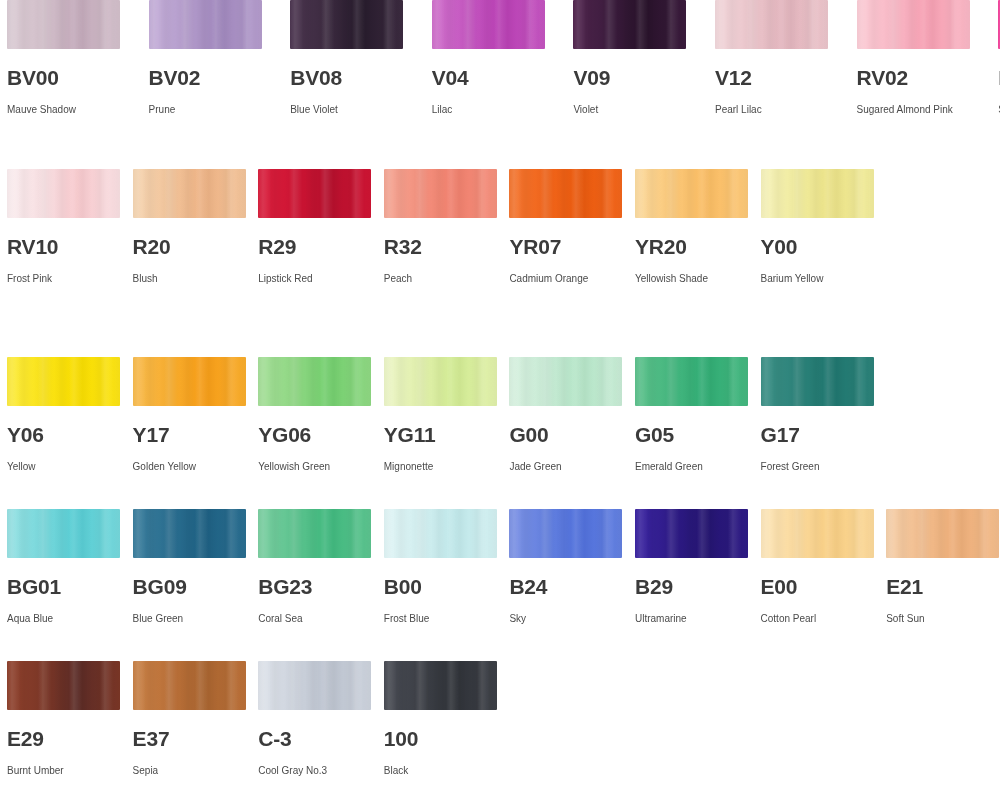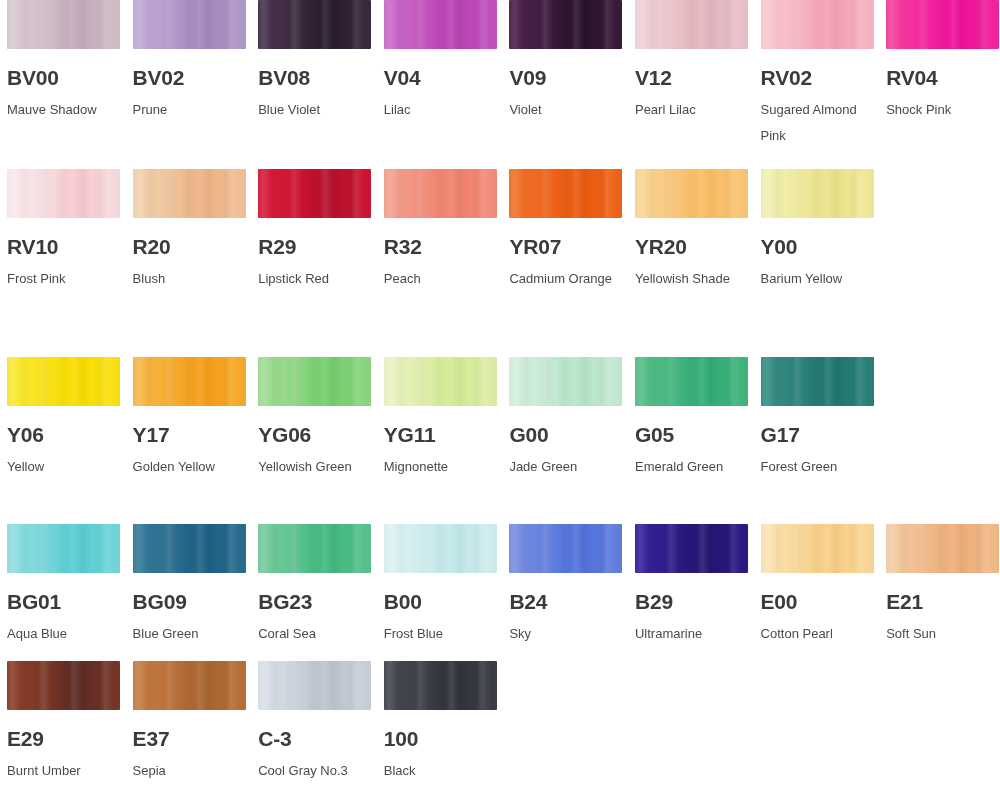--- a/index.html
+++ b/index.html
@@ -26,24 +26,24 @@
 
   .swatch-row {
     display: flex;
     flex-direction: row;
     width: 1000px;
     box-sizing: border-box;
     padding-left: 7px;
   }
 
   
-  .swatch-row.r0 { height: 169px; }
+  .swatch-row.r0 { height: 169px; gap: 16px; }
   .swatch-row.r1 { height: 188px; }
   .swatch-row.r2 { height: 152px; }
-  .swatch-row.r3 { height: 152px; align-items: center; }
+  .swatch-row.r3 { height: 152px; }
   .swatch-row.r4 { height: 139px; }
 
   .swatch-cell {
     width: 125.6px;
     box-sizing: border-box;
     padding-right: 12.6px;
     flex: 0 0 125.6px;
   }
 
   .swatch-chip {
@@ -76,21 +76,21 @@
     font-size: 21px;
     font-weight: bold;
     line-height: 21px;
     letter-spacing: -0.2px;
     color: #3b3b3b;
     white-space: nowrap;
   }
 
   .swatch-name {
     margin-top: 9px;
-    font-size: 13px;
+    font-size: 10px;
     font-weight: normal;
     line-height: 26px;
     color: #4a4a4a;
     max-width: 113px;
     word-spacing: 0px;
   }
 </style>
 </head>
 <body>
 

